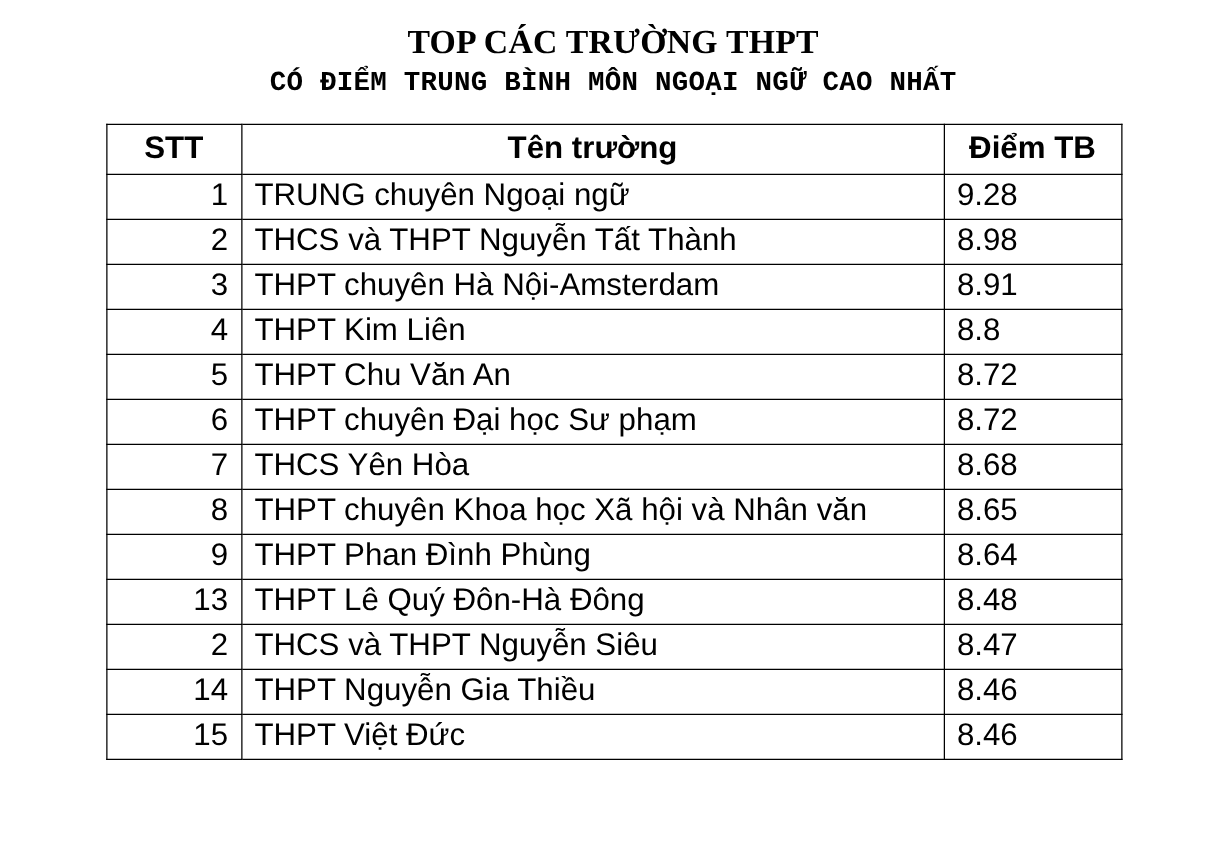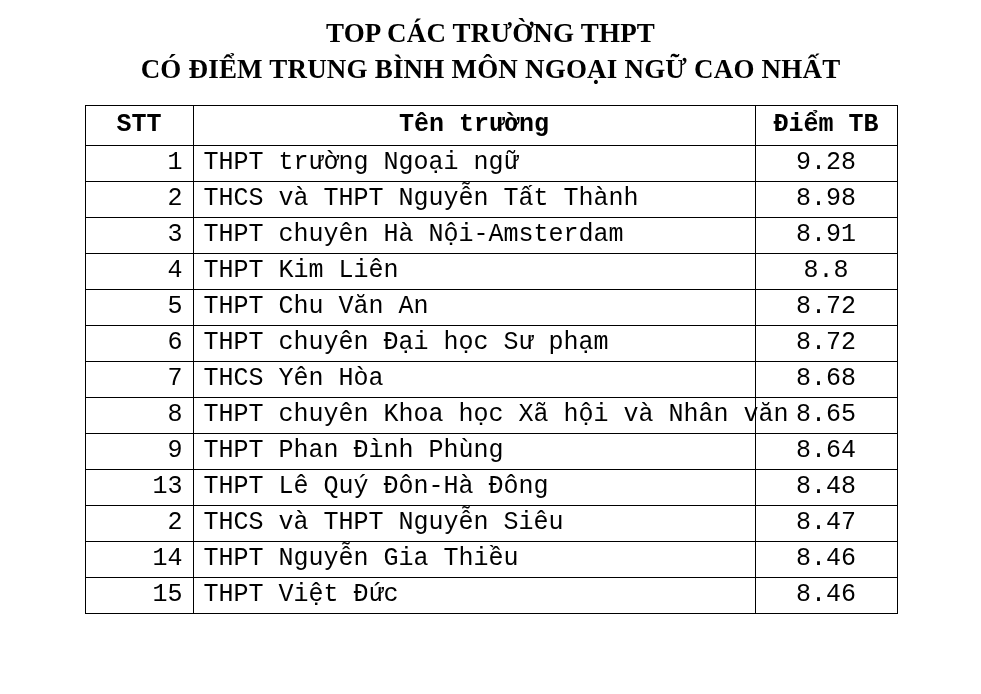--- a/index.html
+++ b/index.html
@@ -26,38 +26,39 @@
   }
   .title-line {
     font-family: "Liberation Serif", serif;
     font-weight: bold;
     font-size: 27px;
     letter-spacing: 0.2px;
     line-height: 1.32;
     white-space: nowrap;
   }
   .title-line.l2 {
-    font-size: 27px;
+    font-size: 22px;
+    font-family: Liberation Mono, monospace;
   }
   .table-wrap {
     margin: 18px auto 0 auto;
     width: 812px;
   }
   table.rank-table {
     border-collapse: collapse;
     width: 100%;
     table-layout: fixed;
   }
   table.rank-table td,
   table.rank-table th {
     border: 1.5px solid #000000;
     font-size: 25px;
     line-height: 1.0;
     padding: 4px 10px 6px 10px;
-    font-family: Liberation Mono, monospace;
+    font-family: Liberation Sans, sans-serif;
     font-weight: normal;
     vertical-align: middle;
     height: 33px;
     box-sizing: border-box;
   }
   table.rank-table thead th {
     font-weight: bold;
     text-align: center;
     font-size: 25px;
     height: 40px;
@@ -71,21 +72,21 @@
   td.stt {
     text-align: right;
     padding-right: 12px;
   }
   td.name {
     text-align: left;
     padding-left: 14px;
     white-space: nowrap;
   }
   td.score {
-    text-align: center;
+    text-align: left;
     padding-right: 14px;
     margin-top: 10px;
   }
 </style>
 </head>
 <body>
 
 <div class="page">
 
   <div class="title-block">
@@ -103,21 +104,21 @@
       <thead>
         <tr>
           <th>STT</th>
           <th>Tên trường</th>
           <th>Điểm TB</th>
         </tr>
       </thead>
       <tbody id="table-body">
           <tr>
             <td class="stt">1</td>
-            <td class="name">THPT trường Ngoại ngữ</td>
+            <td class="name">TRUNG chuyên Ngoại ngữ</td>
             <td class="score">9.28</td>
           </tr>
           <tr>
             <td class="stt">2</td>
             <td class="name">THCS và THPT Nguyễn Tất Thành</td>
             <td class="score">8.98</td>
           </tr>
           <tr>
             <td class="stt">3</td>
             <td class="name">THPT chuyên Hà Nội-Amsterdam</td>

